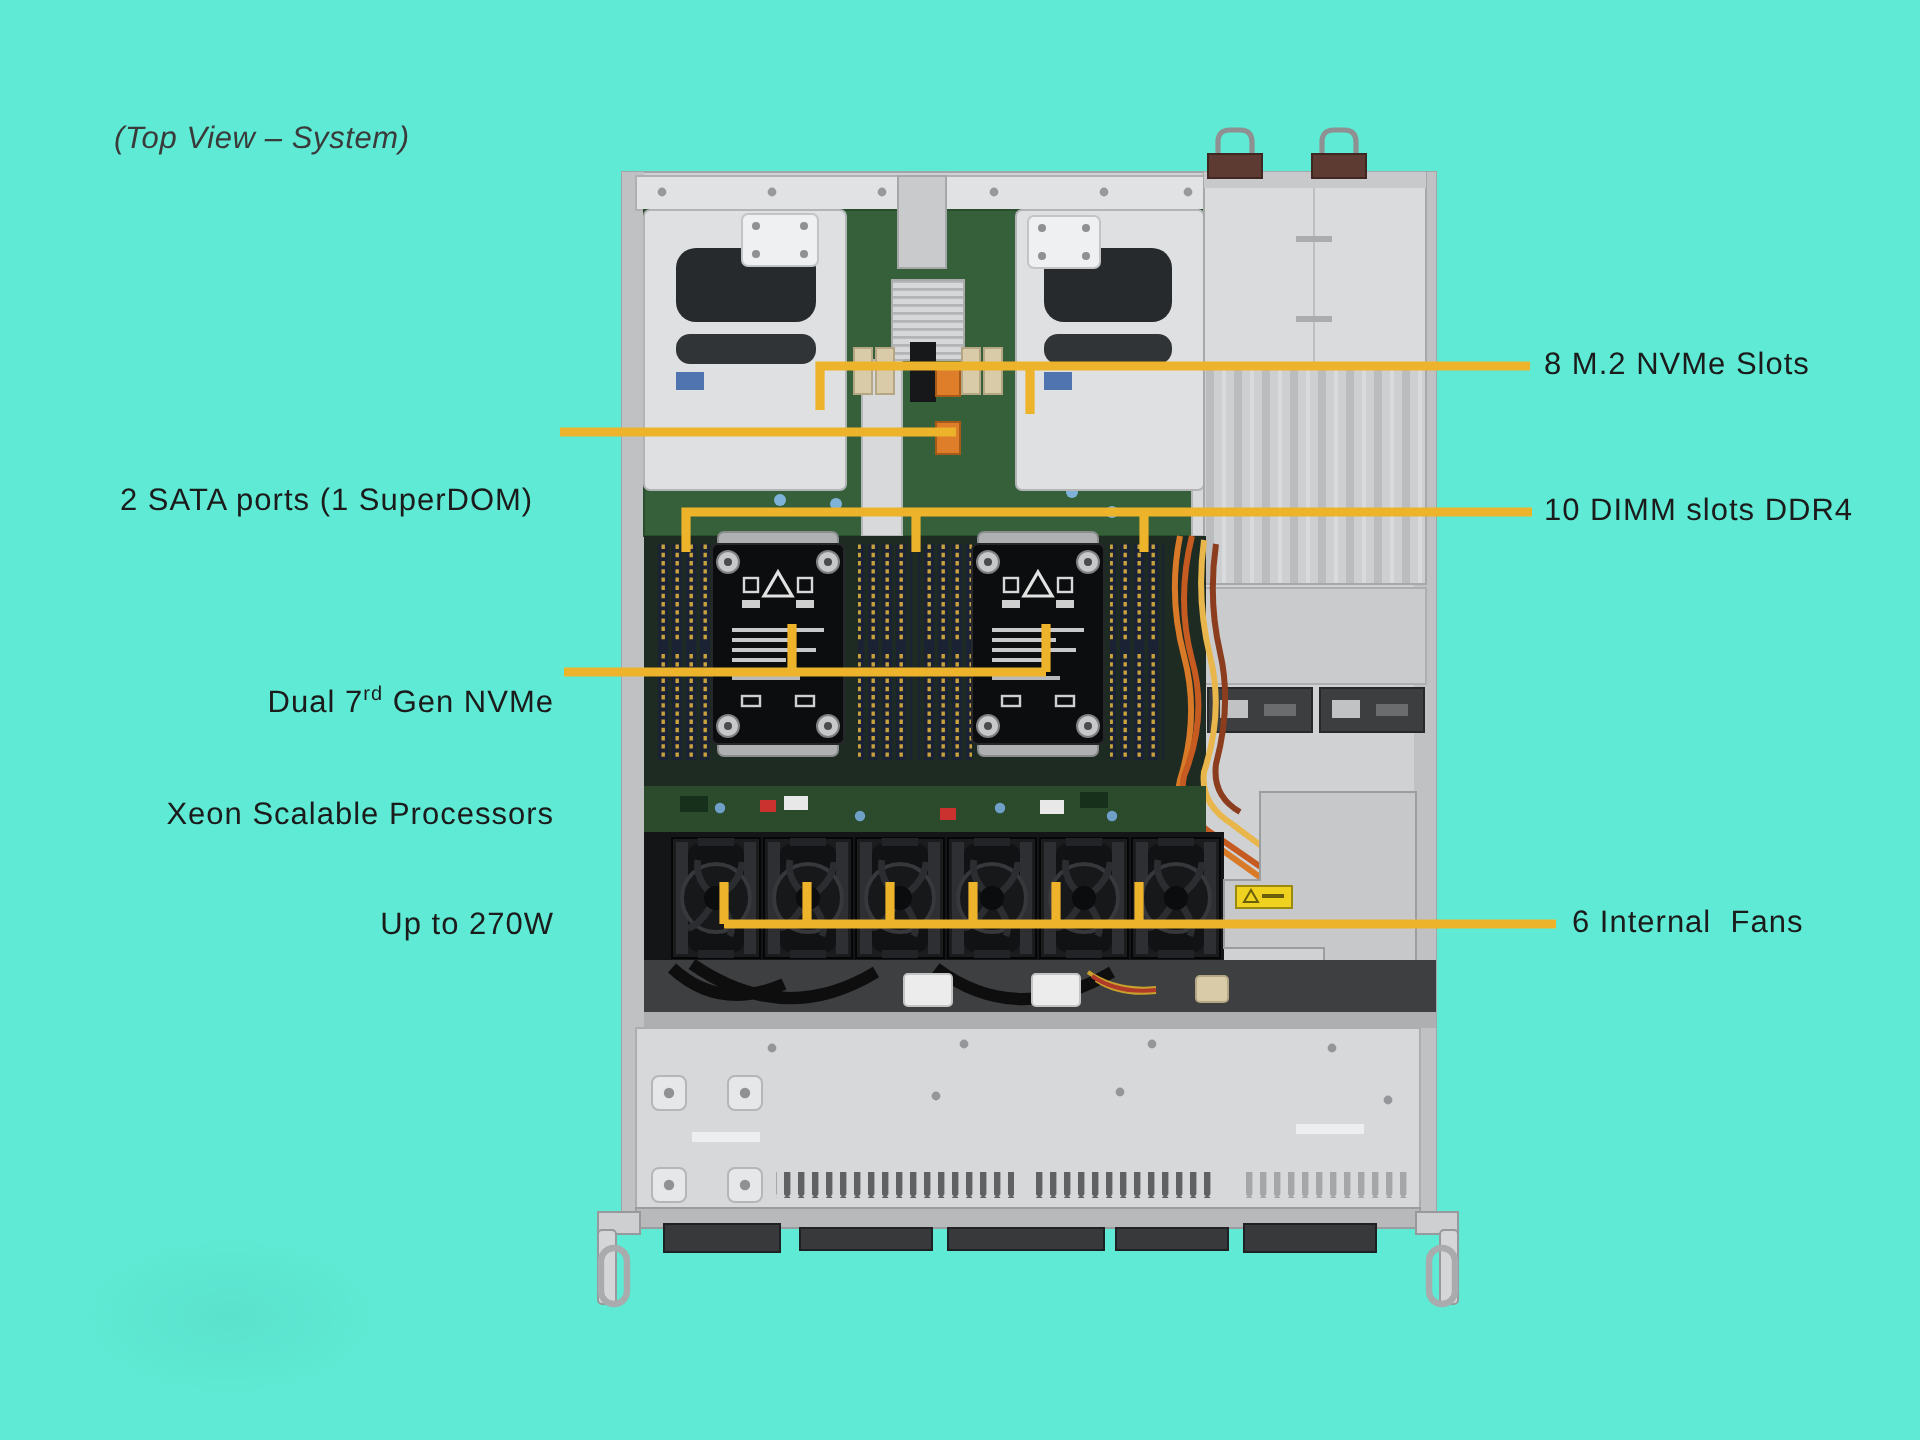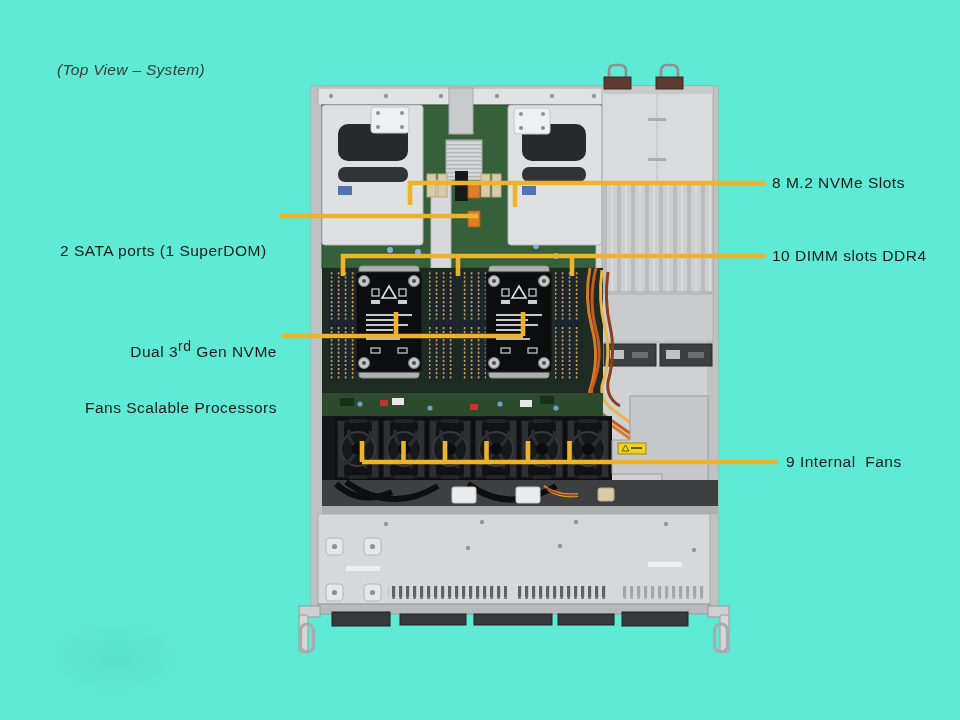--- a/index.html
+++ b/index.html
@@ -8,21 +8,21 @@
   svg.art{position:absolute;left:0;top:0;}
   .label{position:absolute;font-size:15.5px;letter-spacing:.5px;color:#1b1b1b;
          white-space:pre;line-height:18.5px;}
   .title{position:absolute;left:57px;top:61px;font-size:15.5px;font-style:italic;
          color:#3a3a3a;letter-spacing:.3px;white-space:pre;}
   .lbl-m2{left:772px;top:174px;}
   .lbl-sata{left:60px;top:207px;margin-top:35px;}
   .lbl-dimm{left:772px;top:247px;}
   .lbl-cpu{right:683px;top:306px;text-align:right;}
   .lbl-fans{left:786px;top:453px;}
-  sup{font-size:14px;vertical-align:super;line-height:0;}
+  sup{font-size:10px;vertical-align:super;line-height:0;}
   .watermark{position:absolute;left:40px;top:618px;width:150px;height:80px;
     background:radial-gradient(closest-side,rgba(0,0,0,0.035),rgba(0,0,0,0));}
 </style>
 </head>
 <body>
 
 <div class="stage">
 
   <div class="watermark"></div>
 
@@ -306,19 +306,20 @@
 
   <div class="title">(Top View – System)</div>
 
   <div class="label lbl-m2">8 M.2 NVMe Slots</div>
 
   <div class="label lbl-sata">2 SATA ports (1 SuperDOM)</div>
 
   <div class="label lbl-dimm">10 DIMM slots DDR4</div>
 
   <div class="label lbl-cpu">
-    <div><span>Dual 3</span><sup>rd</sup><span> Gen NVMe</span></div>
-    <div>Fans Scalable Processors</div>
+    <div><span>Dual 7</span><sup>rd</sup><span> Gen NVMe</span></div>
+    <div>Xeon Scalable Processors</div>
+    <div>Up to 270W</div>
   </div>
 
-  <div class="label lbl-fans">9 Internal  Fans</div>
+  <div class="label lbl-fans">6 Internal  Fans</div>
 
 </div>
 
 </body></html>

